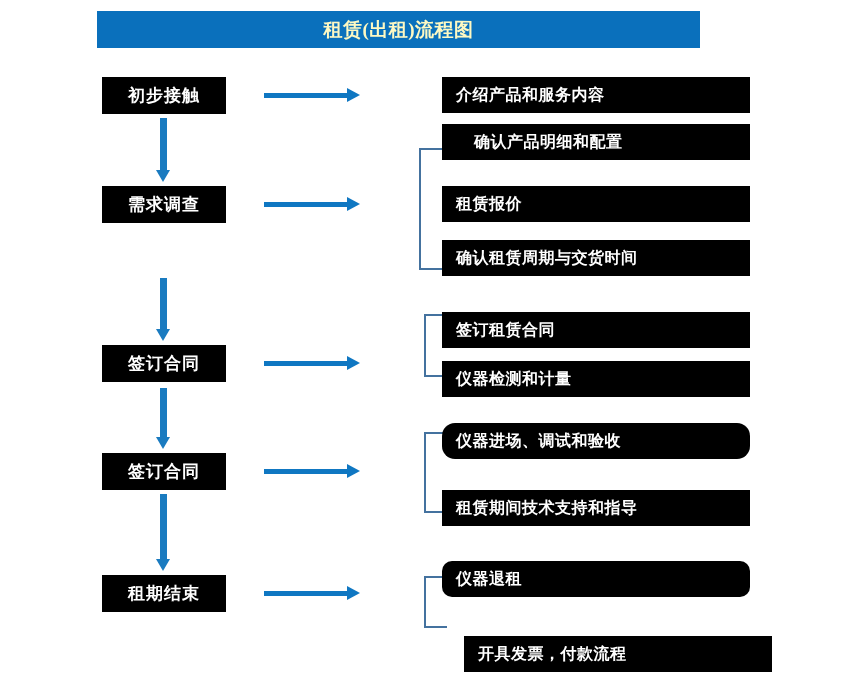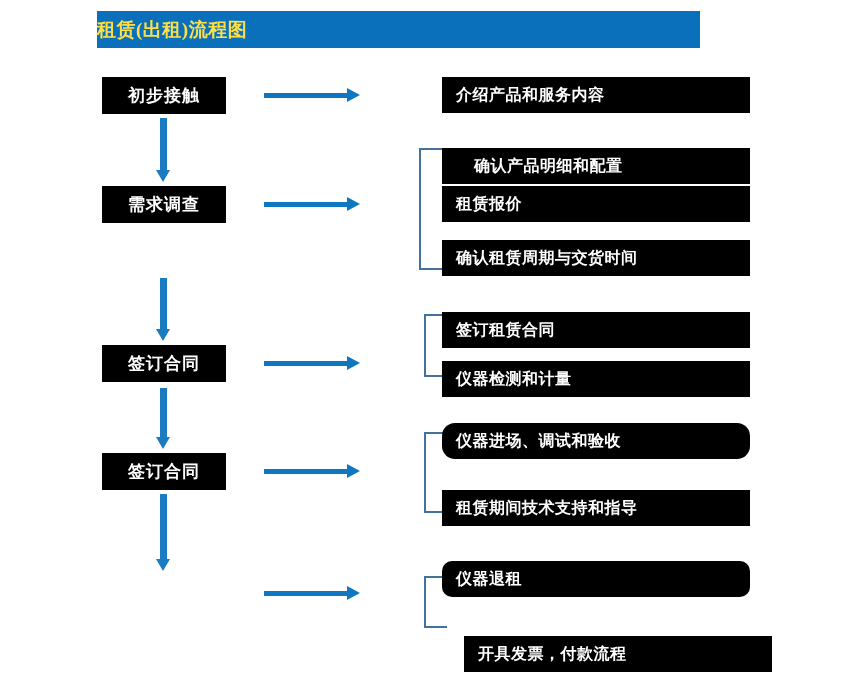--- a/index.html
+++ b/index.html
@@ -22,25 +22,25 @@
   }
 
   
   .title-bar {
     position: absolute;
     left: 97px;
     top: 11px;
     width: 603px;
     height: 37px;
     background: #0a70bc;
-    color: #fde047;
+    color: #fef9c3;
     font-size: 19px;
     font-weight: bold;
     line-height: 37px;
-    text-align: left;
+    text-align: center;
     letter-spacing: 0.5px;
     white-space: nowrap;
   }
 
   
   .box {
     position: absolute;
     background: #000000;
     color: #ffffff;
     font-weight: bold;
@@ -138,20 +138,21 @@
   <div class="title-bar">租赁(出租)流程图</div>
 
   <div class="box stage-box" style="top:77px;">初步接触</div>
 
   <div class="box stage-box" style="top:186px;">需求调查</div>
 
   <div class="box stage-box" style="top:345px;">签订合同</div>
 
   <div class="box stage-box" style="top:453px;">签订合同</div>
 
+  <div class="box stage-box" style="top:575px;">租期结束</div>
 
   <div class="v-arrow" style="top:118px; height:64px;">
     <div class="shaft" style="height:52px;"></div>
     <div class="head"></div>
   </div>
 
   <div class="v-arrow" style="top:278px; height:63px;">
     <div class="shaft" style="height:51px;"></div>
     <div class="head"></div>
   </div>
@@ -194,21 +195,21 @@
   <div class="bracket" style="left:419px; top:148px; height:122px;"></div>
 
   <div class="bracket" style="left:424px; top:314px; height:63px;"></div>
 
   <div class="bracket" style="left:424px; top:432px; height:81px;"></div>
 
   <div class="bracket" style="left:424px; top:576px; height:52px;"></div>
 
   <div class="box detail-box" style="top:77px;">介绍产品和服务内容</div>
 
-  <div class="box detail-box" style="top:148px;padding-left:32px;">确认产品明细和配置</div>
+  <div class="box detail-box" style="top:124px;padding-left:32px;">确认产品明细和配置</div>
 
   <div class="box detail-box" style="top:240px;">确认租赁周期与交货时间</div>
 
   <div class="box detail-box" style="top:186px;">租赁报价</div>
 
   <div class="box detail-box" style="top:312px;">签订租赁合同</div>
 
   <div class="box detail-box" style="top:361px;">仪器检测和计量</div>
 
   <div class="box detail-box" style="top:423px;border-radius:13px;">仪器进场、调试和验收</div>

